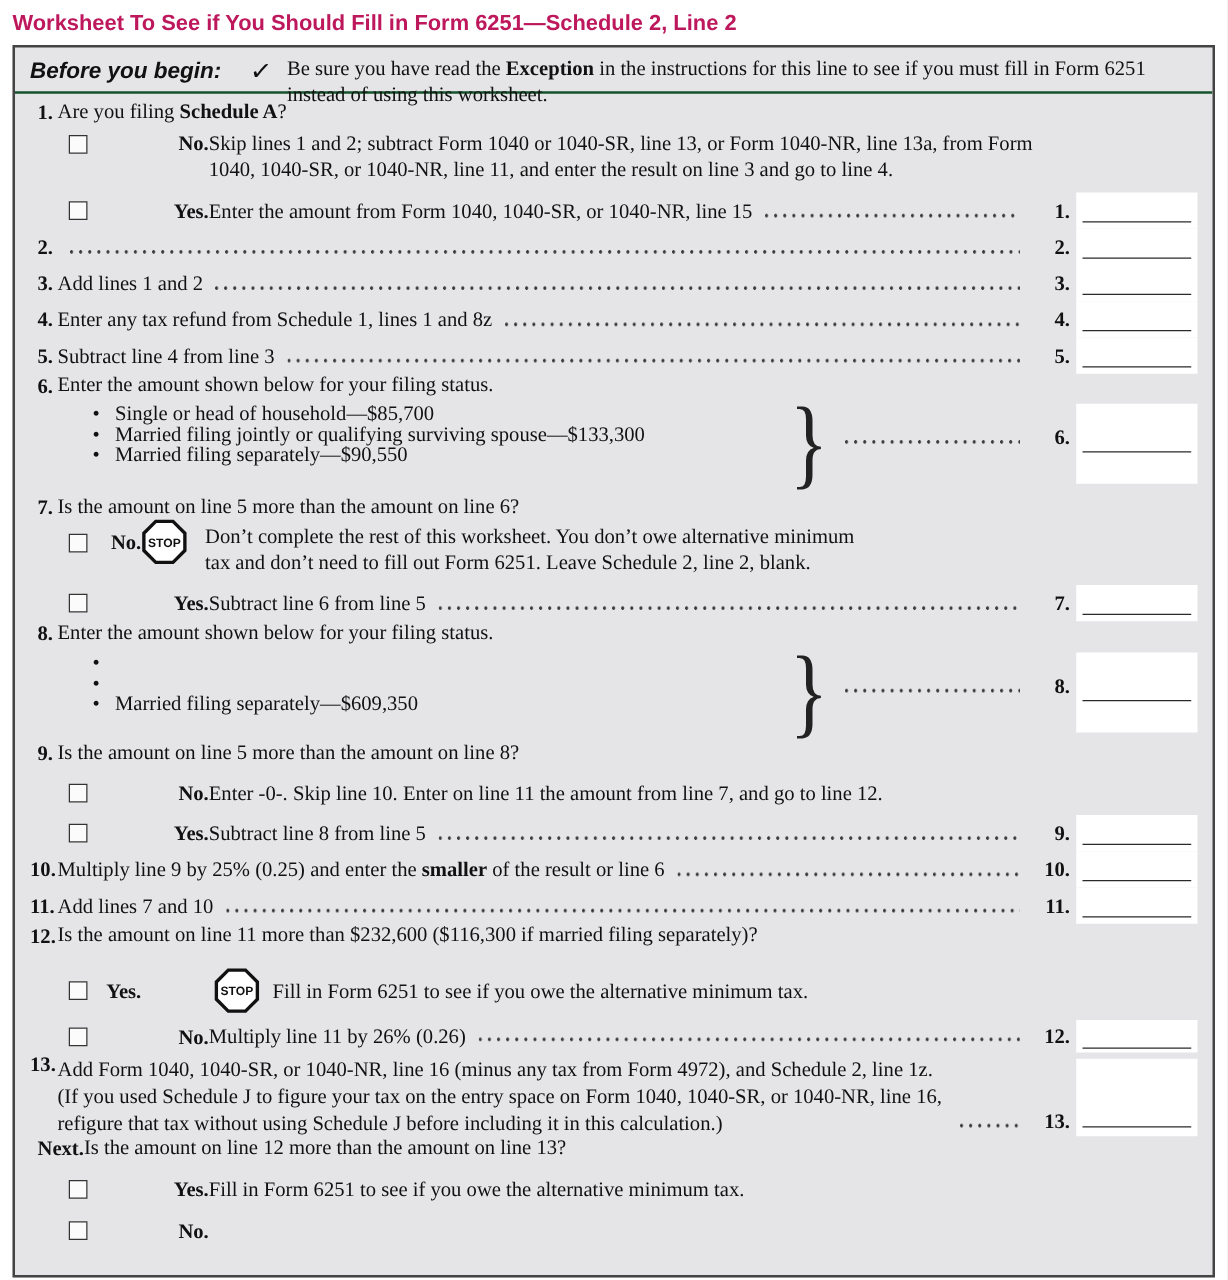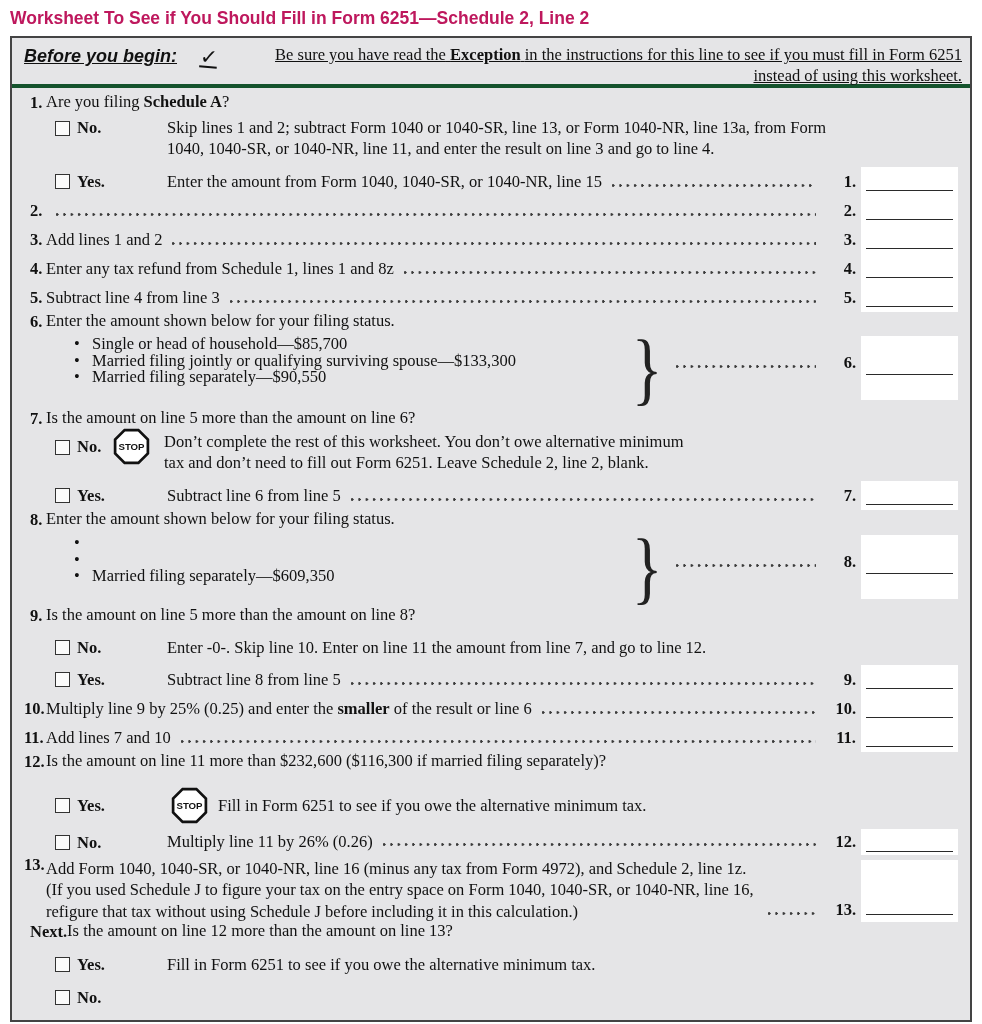--- a/index.html
+++ b/index.html
@@ -20,52 +20,51 @@
     margin: 0 10px;
     border: 2px solid #444;
     background: #e5e5e7;
     height: 986px;
     overflow: hidden;
   }
   
   .byb {
     display: flex; align-items: flex-start;
     padding: 6px 8px 4px 12px;
-    height: 50px;
-    border-bottom: 4px solid #14532d;
-    text-decoration: underline;
+    height: 37px;
+    border-bottom: 2px solid #14532d;
   }
   .byb-label {
     font-family: "Liberation Sans", sans-serif;
     font-style: italic; font-weight: bold;
     font-size: 18px; width: 176px; flex: none;
     padding-top: 2px;
   }
   .byb-check {
     font-size: 21px; flex: none;
     margin: 0 12px 0 0; padding-top: 1px;
     transform: rotate(5deg);
   }
-  .byb-text { margin: 0; font-size: 16.5px; line-height: 21px; flex: 1; text-align: right; }
+  .byb-text { margin: 0; font-size: 16.5px; line-height: 21px; flex: 1; }
 
   .content { padding: 5px 12px 0 8px; font-size: 16.5px; }
 
   .row { display: flex; align-items: center; }
   .row.top { align-items: flex-start; }
   .lnum { font-weight: bold; width: 26px; flex: none; padding-left: 10px; }
   .lnum.wide { padding-left: 4px; }
   .qtext { line-height: 17px; }
 
   
   .opt { display: flex; padding-left: 35px; }
   .checkbox {
     width: 15px; height: 15px; flex: none;
     border: 1.6px solid #333; background: #fbfbfb;
   }
-  .optlabel { font-weight: bold; margin-left: 7px; width: 90px; flex: none; line-height: 17px; }
+  .optlabel { font-weight: bold; margin-left: 7px; width: 90px; flex: none; line-height: 17px; text-align: right; }
   .optlabel.narrow { width: 36px; }
   .opttext { line-height: 21px; }
 
   
   .amt { align-items: center; height: 29px; }
   .leader {
     flex: 1; align-self: stretch; margin: 0 8px 0 10px;
     background-image: radial-gradient(circle at 1.2px 1.5px, #3c3c3c 1.15px, transparent 1.5px);
     background-size: 7.3px 3px;
     background-repeat: repeat-x;

